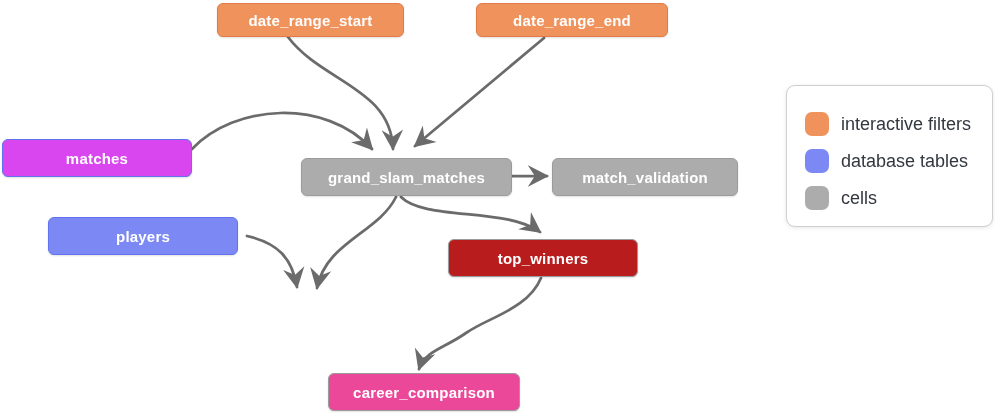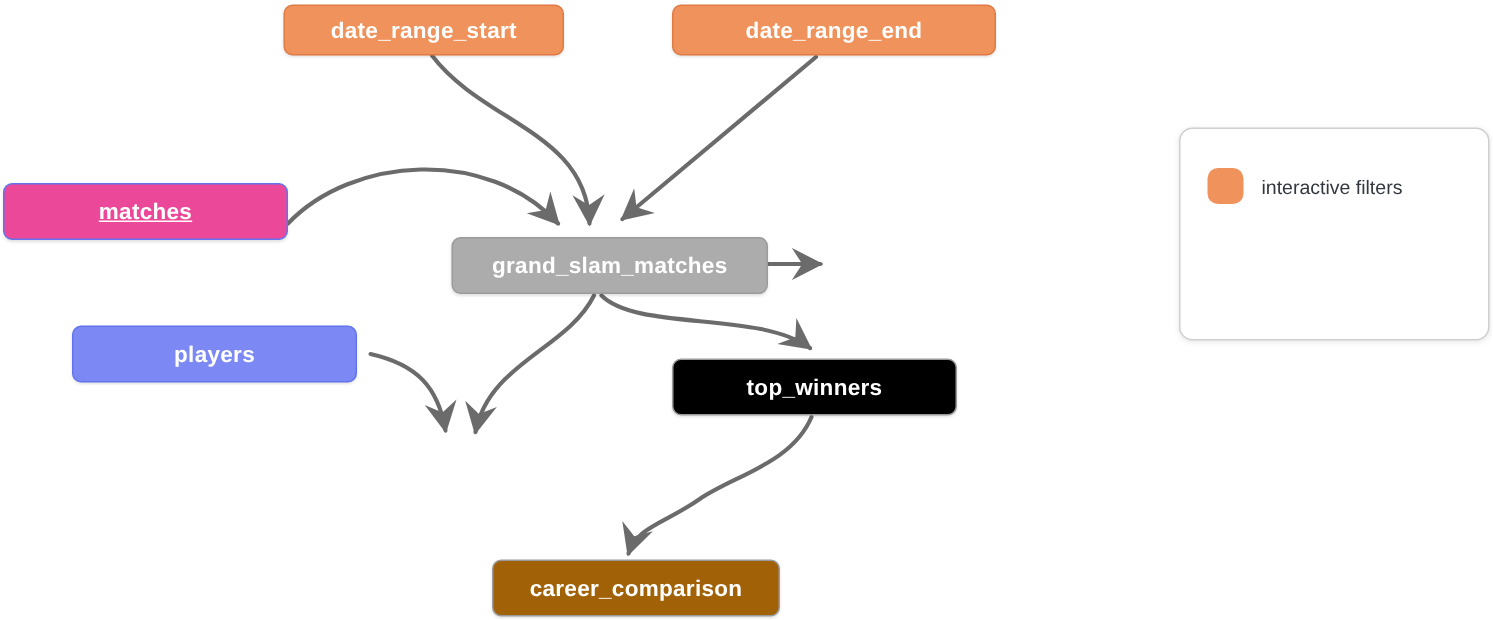--- a/index.html
+++ b/index.html
@@ -17,38 +17,38 @@
     display:flex;align-items:center;justify-content:center;
     border-radius:6px;
     color:#ffffff;
     font-weight:bold;
     font-size:15px;
     letter-spacing:0.2px;
     box-shadow:0 1px 2px rgba(0,0,0,0.12);
     cursor:pointer;
     white-space:nowrap;
   }
-  .node.type-filter{background:#F0925B;border:1px solid #E07B45;}
+  .node.type-filter{background:#F0925B;border:1px solid #E07B45;margin-left:28px;}
   .node.type-table{background:#7C89F4;border:1px solid #6273EE;}
   .node.type-cell{background:#ACACAC;border:1px solid #9B9B9B;}
   .legend{
     position:absolute;
     left:786px;top:85px;
     width:207px;height:142px;
     box-sizing:border-box;
     background:#ffffff;
     border:1px solid #CFCFCF;
     border-radius:9px;
     box-shadow:0 1px 4px rgba(0,0,0,0.10);
     padding:26px 18px 18px 18px;
     display:flex;flex-direction:column;gap:13px;
   }
   .legend-row{display:flex;align-items:center;gap:12px;height:24px;}
   .swatch{width:24px;height:24px;border-radius:7px;flex:0 0 auto;}
-  .legend-label{font-size:13px;color:#33373F;}
+  .legend-label{font-size:18px;color:#33373F;}
 </style>
 </head>
 <body>
 
 <div class="canvas">
 
   <svg class="edges" viewBox="0 0 995 413">
     <defs>
       <marker id="arrow" viewBox="0 0 10 10" refX="8.2" refY="5" markerWidth="8.5" markerHeight="8.5" orient="auto-start-reverse">
         <path d="M0,0.4 L9,5 L0,9.6 L3,5 Z" fill="#6B6B6B"></path>
@@ -63,46 +63,57 @@
       <path d="M396,197 C378,233 326,242 317,288" marker-end="url(#arrow)"></path>
       <path d="M401,197 C425,221 506,207 540,232" marker-end="url(#arrow)"></path>
       <path d="M541,278 C528,309 489,317 466,333 C443,349 425,351 419,369" marker-end="url(#arrow)"></path>
     </g>
   </svg>
 
   <div class="node type-filter" style="left: 189px; top: 3px; width: 187px; height: 34px; background: rgb(240, 146, 91);">
     <span>date_range_start</span>
   </div>
 
-  <div class="node type-filter" style="left: 448px; top: 3px; width: 216px; height: 34px; background: rgb(240, 146, 91); align-items: center;">
+  <div class="node type-filter" style="left: 448px; top: 3px; width: 192px; height: 34px; background: rgb(240, 146, 91); align-items: center;">
     <span>date_range_end</span>
   </div>
 
-  <div class="node type-table" style="left: 2px; top: 122px; width: 190px; height: 38px; background: #ec4899; text-decoration: underline;">
+  <div class="node type-table" style="left: 2px; top: 139px; width: 190px; height: 38px; background: #d946ef;">
     <span>matches</span>
   </div>
 
   <div class="node type-table" style="left: 48px; top: 217px; width: 190px; height: 38px; background: rgb(124, 137, 244);">
     <span>players</span>
   </div>
 
   <div class="node type-cell" style="left: 301px; top: 158px; width: 211px; height: 38px; background: rgb(172, 172, 172);">
     <span>grand_slam_matches</span>
   </div>
 
+  <div class="node type-cell" style="left: 552px; top: 158px; width: 186px; height: 38px; background: rgb(172, 172, 172);">
+    <span>match_validation</span>
+  </div>
 
-  <div class="node type-cell" style="left: 448px; top: 239px; width: 190px; height: 38px; background: #000000;">
+  <div class="node type-cell" style="left: 448px; top: 239px; width: 190px; height: 38px; background: #b91c1c;">
     <span>top_winners</span>
   </div>
 
 
-  <div class="node type-cell" style="left: 328px; top: 373px; width: 192px; height: 38px; background: #a16207;">
+  <div class="node type-cell" style="left: 328px; top: 373px; width: 192px; height: 38px; background: #ec4899;">
     <span>career_comparison</span>
   </div>
 
   <div class="legend">
     <div class="legend-row">
       <span class="swatch" style="background: rgb(240, 146, 91);"></span>
       <span class="legend-label">interactive filters</span>
     </div>
+    <div class="legend-row">
+      <span class="swatch" style="background: rgb(124, 137, 244);"></span>
+      <span class="legend-label">database tables</span>
+    </div>
+    <div class="legend-row">
+      <span class="swatch" style="background: rgb(172, 172, 172);"></span>
+      <span class="legend-label">cells</span>
+    </div>
   </div>
 
 </div>
 
 </body></html>

